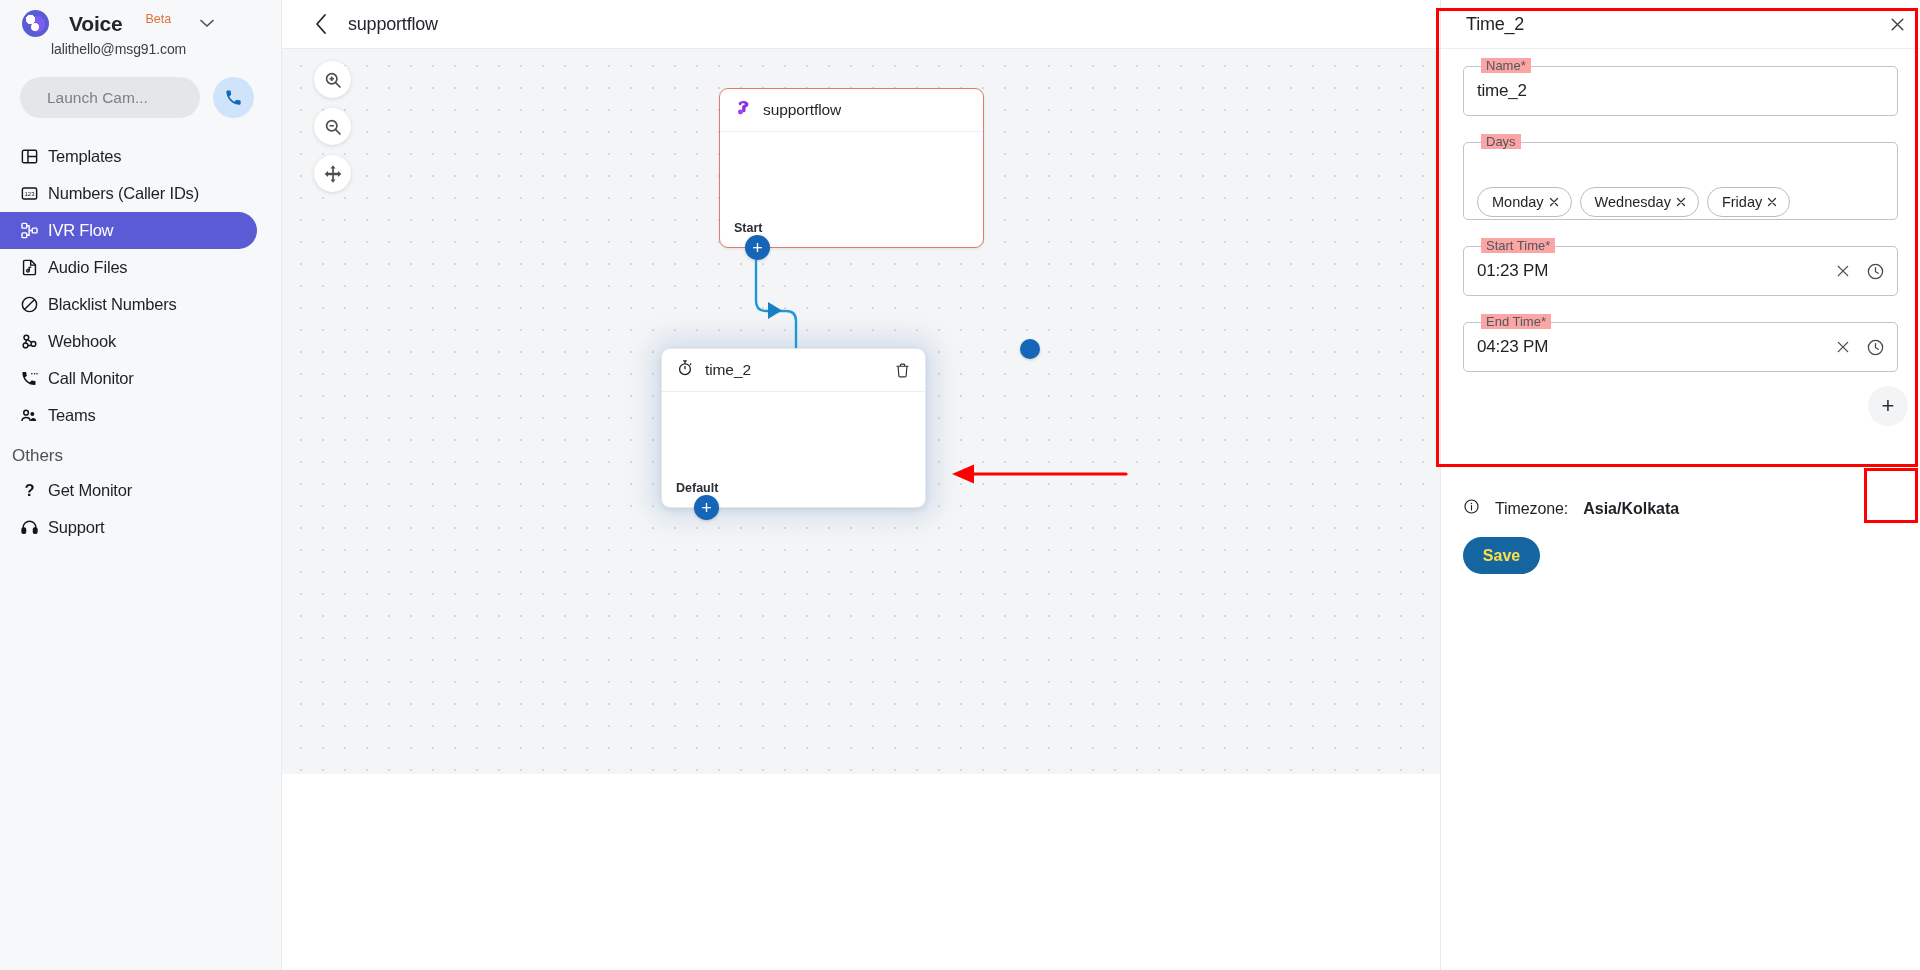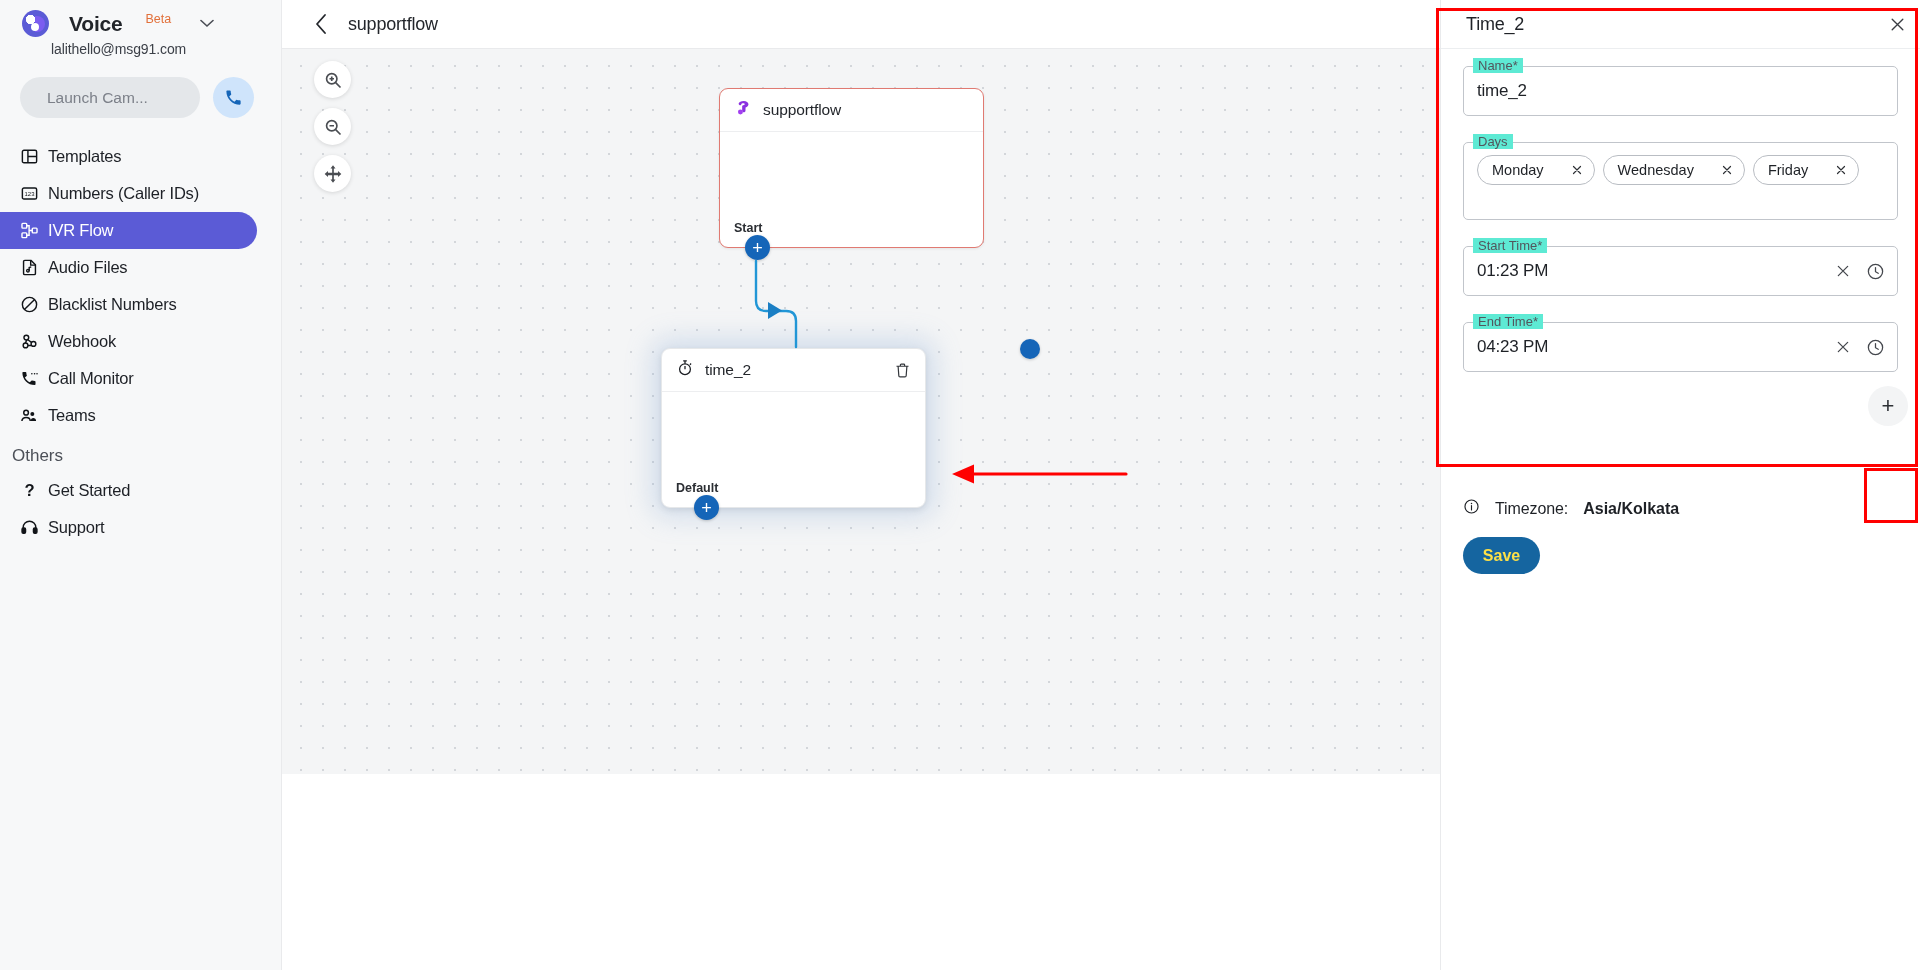--- a/index.html
+++ b/index.html
@@ -125,31 +125,31 @@
 
   .panel-body { padding: 17px 22px 0 22px; }
 
   .field { position: relative; margin-bottom: 26px; }
   .field-box {
     border: 1px solid #c1c5cb; border-radius: 5px; min-height: 50px;
     display: flex; align-items: center; padding: 0 12px 0 13px; background: #fff;
   }
   .field-box.tall { min-height: 78px; align-items: flex-start; padding-top: 12px; flex-wrap: wrap; gap: 8px;}
   .field-legend {
-    position: absolute; top: -8px; left: 10px; background: #5eead4; padding: 0 5px;
+    position: absolute; top: -8px; left: 18px; background: #fca5a5; padding: 0 5px;
     font-size: 13px; color: #52565d;
   }
   .field-value { font-size: 17px; color: #1e2126; letter-spacing: -.2px; }
   .field-icons { margin-left: auto; display: flex; align-items: center; gap: 15px; color: #44474d; }
   .field-icons > span { cursor: pointer; display: flex; }
 
   .chip {
-    display: inline-flex; align-items: center; gap: 27px;
+    display: inline-flex; align-items: center; gap: 4px;
     height: 30px; padding: 0 11px 0 14px; border: 1px solid #b9bdc3;
-    border-radius: 16px; font-size: 14.5px; color: #1e2126; background: #fff;
+    border-radius: 16px; font-size: 14.5px; color: #1e2126; background: #fff; margin-top: 32px;
   }
   .chip-x { cursor: pointer; display: flex; color: #2e3136; }
 
   .plus-btn {
     position: absolute; right: 12px; top: 386px;
     width: 40px; height: 40px; border-radius: 50%; background: #f3f4f5;
     display: flex; align-items: center; justify-content: center;
     font-size: 22px; color: #2d3035; cursor: pointer; z-index: 10;
   }
 
@@ -291,21 +291,21 @@
       </div>
 
       <div class="nav-section">Others</div>
 
       <div class="nav-item">
         <span class="ico">
           <svg width="19" height="19" viewBox="0 0 24 24">
               <text x="12" y="19" font-size="21" font-weight="700" text-anchor="middle" fill="currentColor" font-family="Liberation Sans">?</text>
             </svg>
         </span>
-        <span class="lbl">Get Started</span>
+        <span class="lbl">Get Monitor</span>
       </div>
 
       <div class="nav-item">
         <span class="ico">
           <svg width="19" height="19" viewBox="0 0 24 24" fill="none" stroke="currentColor" stroke-width="1.8">
               <path d="M4 13v-1a8 8 0 0 1 16 0v1"></path>
               <rect x="2.6" y="12.6" width="4.4" height="6.6" rx="1.6" fill="currentColor"></rect>
               <rect x="17" y="12.6" width="4.4" height="6.6" rx="1.6" fill="currentColor"></rect>
             </svg>
         </span>

